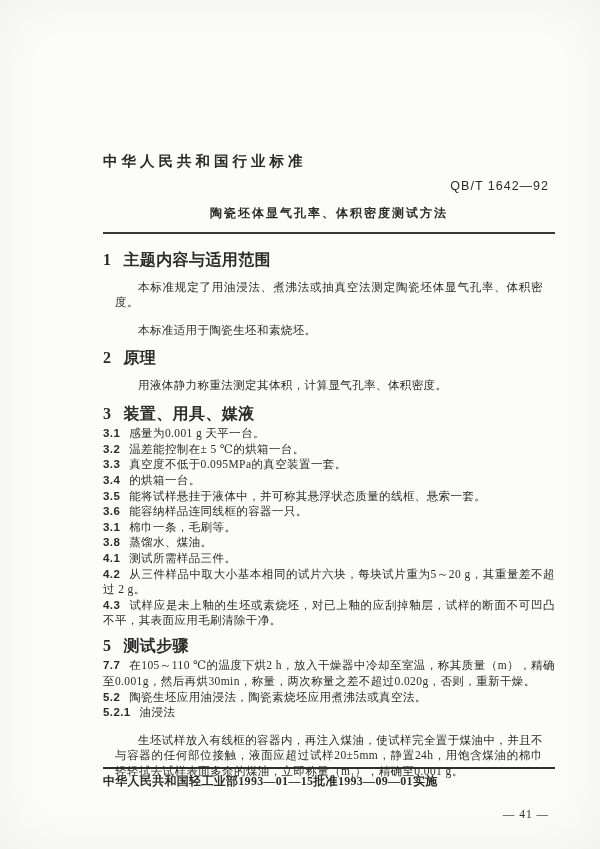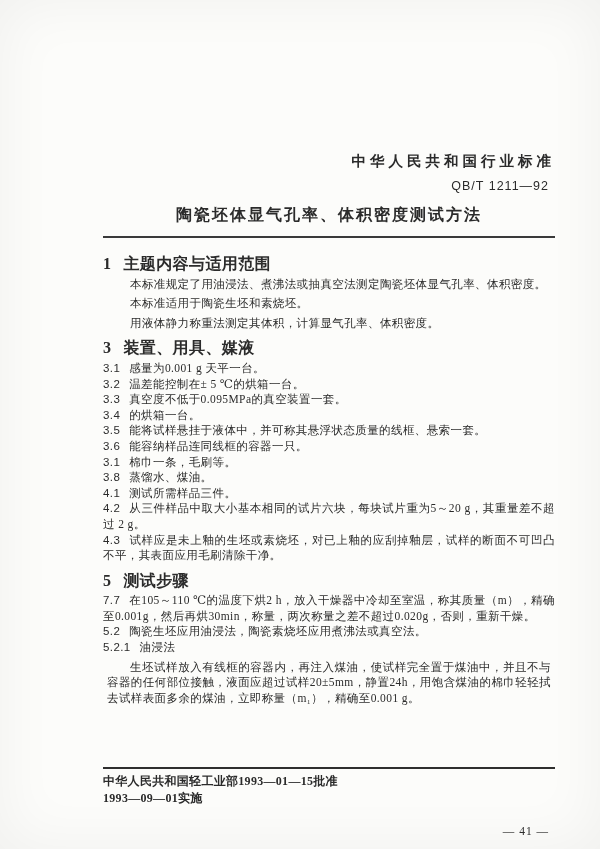--- a/index.html
+++ b/index.html
@@ -1,54 +1,55 @@
 <!DOCTYPE html>
 <html><head>
 <meta charset="utf-8">
 <style>
   html,body{margin:0;padding:0;width:600px;height:849px;overflow:hidden;
     background:#e9e9e7;font-family:"Liberation Serif","DejaVu Serif",serif;}
   .page{position:relative;width:600px;height:849px;background:#fcfcfa;color:#2b2b2b;
     box-shadow:inset 0 0 60px rgba(0,0,0,0.05);}
   .inner{position:absolute;left:103px;top:152px;width:452px;}
-  .std-name{text-align:right;font-size:14.5px;font-weight:bold;letter-spacing:4px;}
+  .std-name{text-align:left;font-size:14.5px;font-weight:bold;letter-spacing:4px;}
   .std-num{text-align:right;font-size:12.5px;letter-spacing:1px;margin-top:8px;padding-right:6px;
     font-family:"Liberation Sans","DejaVu Sans",sans-serif;}
-  .doc-title{text-align:center;font-size:16px;font-weight:bold;letter-spacing:2px;margin-top:12px;}
+  .doc-title{text-align:center;font-size:12px;font-weight:bold;letter-spacing:2px;margin-top:12px;}
   .rule{border-top:2px solid #3a3a3a;margin-top:10px;}
   .content{margin-top:9px;height:596px;overflow:hidden;font-size:11.5px;line-height:15.6px;
     text-align:justify;letter-spacing:0.4px;}
   .sec-h{font-weight:bold;font-size:16px;margin:9px 0 5px 0;}
   .sec-h .num{margin-right:12px;}
   .clause{margin:0;}
-  .clause .num{font-weight:normal;margin-right:9px;font-family:"Liberation Sans","DejaVu Sans",sans-serif;}
-  .para{margin:4px;text-indent:2em;}
+  .clause .num{font-weight:bold;margin-right:9px;font-family:"Liberation Sans","DejaVu Sans",sans-serif;}
+  .para{margin:12px;text-indent:2em;}
   .footer{position:absolute;left:103px;top:767px;width:452px;}
   .frule{border-top:2.5px solid #2e2e2e;}
-  .frow{display:flex;justify-content:flex-start;font-size:12px;font-weight:bold;margin-top:4px;flex-direction:column;}
+  .frow{display:flex;justify-content:flex-start;font-size:12px;font-weight:bold;margin-top:4px;}
   .frow span{letter-spacing:0.3px;}
   .pageno{text-align:right;font-size:11.5px;margin-top:18px;padding-right:6px;letter-spacing:1px;}
 </style>
 </head>
 <body>
 
 <div class="page">
   <div class="inner">
 
     <div class="std-name">中华人民共和国行业标准</div>
-    <div class="std-num">QB/T 1211—92</div>
+    <div class="std-num">QB/T 1642—92</div>
     <div class="doc-title">陶瓷坯体显气孔率、体积密度测试方法</div>
     <div class="rule"></div>
 
     <div class="content">
 
       <div class="sec-h"><span class="num">1</span><span>主题内容与适用范围</span></div>
       <div class="para"><span>本标准规定了用油浸法、煮沸法或抽真空法测定陶瓷坯体显气孔率、体积密度。</span></div>
       <div class="para"><span>本标准适用于陶瓷生坯和素烧坯。</span></div>
 
+      <div class="sec-h"><span class="num">2</span><span>原理</span></div>
       <div class="para"><span>用液体静力称重法测定其体积，计算显气孔率、体积密度。</span></div>
 
       <div class="sec-h"><span class="num">3</span><span>装置、用具、媒液</span></div>
       <div class="clause"><span class="num">3.1</span><span>感量为0.001 g 天平一台。</span></div>
       <div class="clause"><span class="num">3.2</span><span>温差能控制在± 5 ℃的烘箱一台。</span></div>
       <div class="clause"><span class="num">3.3</span><span>真空度不低于0.095MPa的真空装置一套。</span></div>
       <div class="clause"><span class="num">3.4</span><span>的烘箱一台。</span></div>
       <div class="clause"><span class="num">3.5</span><span>能将试样悬挂于液体中，并可称其悬浮状态质量的线框、悬索一套。</span></div>
       <div class="clause"><span class="num">3.6</span><span>能容纳样品连同线框的容器一只。</span></div>
       <div class="clause"><span class="num">3.1</span><span>棉巾一条，毛刷等。</span></div>

